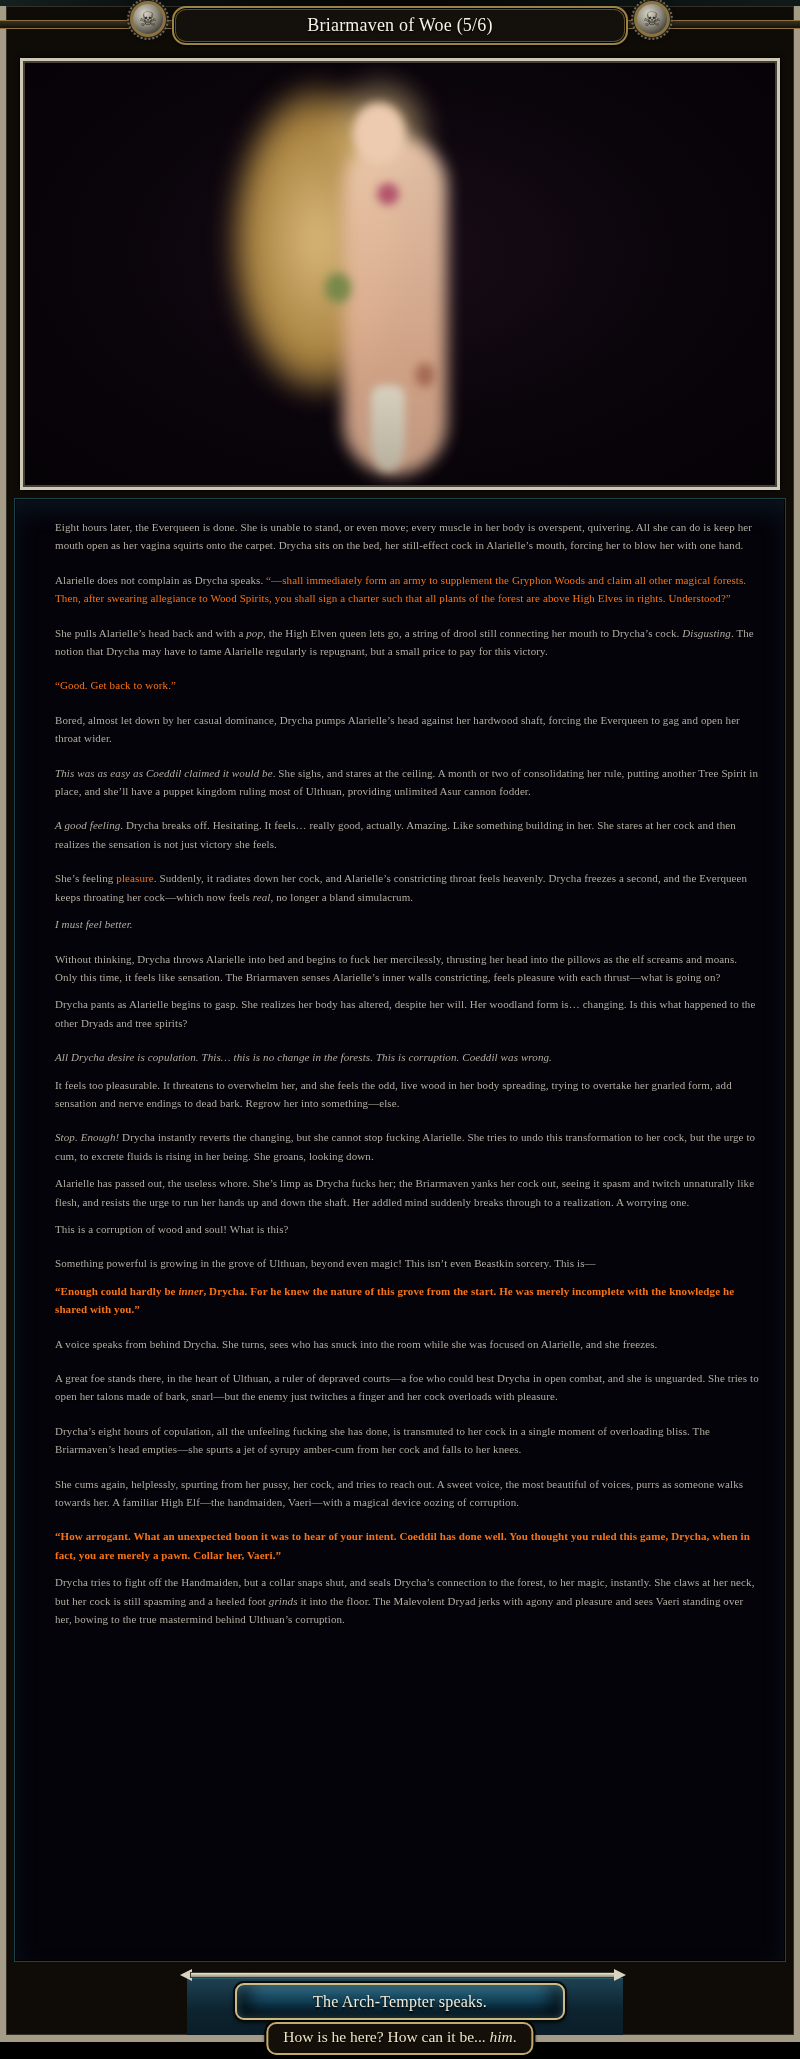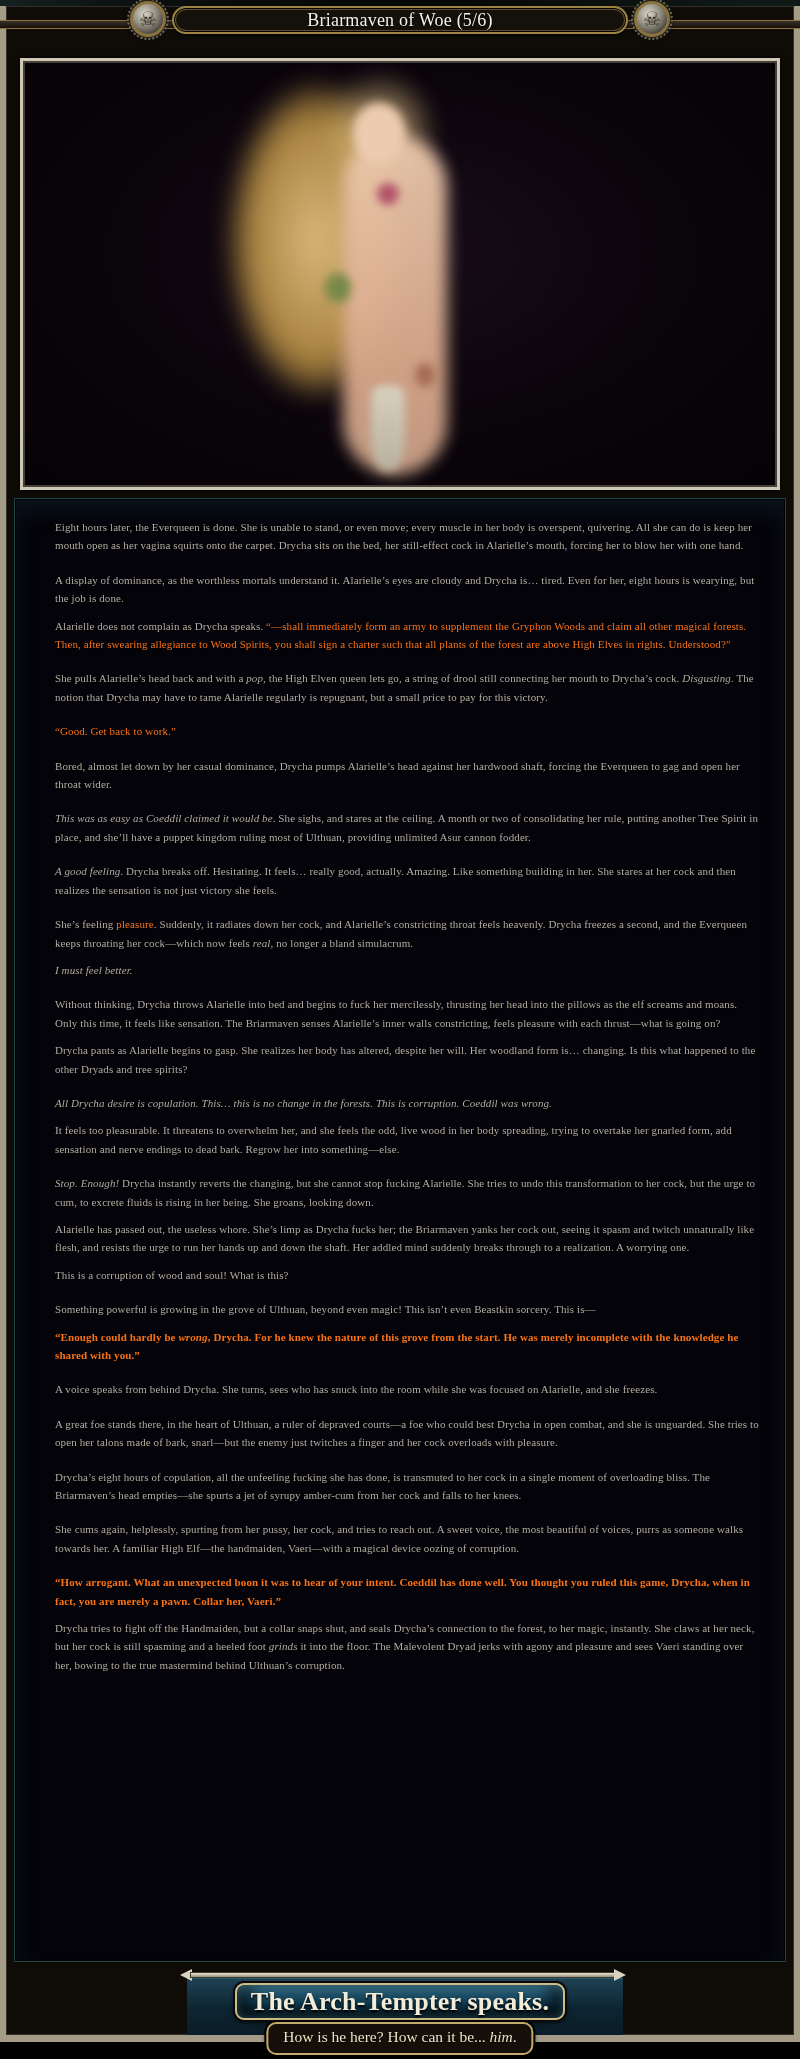--- a/index.html
+++ b/index.html
@@ -21,21 +21,21 @@
     box-shadow:inset 0 0 0 1px #33302a;
   }
   
   .header-strip {
     position:absolute; left:0; top:20px; width:800px; height:9px;
     background:linear-gradient(#3a3126,#16110a);
     border-top:1px solid #8a7340; border-bottom:1px solid #8a7340;
   }
   .title-plaque {
     position:absolute; left:50%; top:6px; transform:translateX(-50%);
-    width:456px; height:28px; background:#14100b;
+    width:456px; height:39px; background:#14100b;
     border:2px solid #9c8445; border-radius:14px;
     box-shadow:inset 0 0 0 1px #000, inset 0 0 0 2px #5f4f28, 0 1px 3px #000;
     display:flex; align-items:center; justify-content:center;
   }
   .title-plaque span {
     color:#f5f2e6; font-size:18px; text-shadow:0 1px 2px #000; letter-spacing:.2px;
   }
   .skull {
     position:absolute; top:1px; width:36px; height:36px; border-radius:50%;
     background:radial-gradient(circle at 38% 32%, #d8d4c8, #8e8a7c 45%, #46423a 78%, #201d16);
@@ -120,21 +120,21 @@
     position:absolute; left:50%; top:1983px; transform:translateX(-50%);
     width:330px; height:37px; border-radius:9px; cursor:pointer;
     border:2px solid #cdbb85;
     background:linear-gradient(180deg,#4694b6 0%, #1c5068 35%, #0d3246 62%, #0a2a3c 100%);
     box-shadow:inset 0 0 10px rgba(130,205,235,.35), inset 14px 0 16px rgba(0,0,0,.55),
                inset -14px 0 16px rgba(0,0,0,.55), inset 0 -5px 9px rgba(0,0,0,.6),
                0 0 0 2px #0a0a0a, 0 2px 5px #000;
     display:flex; align-items:center; justify-content:center;
   }
   .choice-button span {
-    color:#f2ecd8; font-size:26px; font-weight:bold; letter-spacing:.2px;
+    color:#f2ecd8; font-size:16px; font-weight:normal; letter-spacing:.2px;
     text-shadow:0 2px 2px #000;
   }
   .tooltip {
     position:absolute; left:50%; top:2022px; transform:translateX(-50%);
     padding:4px 15px 7px 15px; white-space:nowrap; z-index:5;
     background:#140f08; border:2px solid #c3a96b; border-radius:10px;
     box-shadow:0 0 0 2px #000, 0 2px 5px #000;
     color:#eee4c8; font-size:15.5px; text-shadow:0 1px 1px #000;
   }
 </style>
@@ -165,38 +165,37 @@
       <div class="fig fig-flower-a"></div>
       <div class="fig fig-flower-b"></div>
       <div class="fig fig-flower-c"></div>
       <div class="fig fig-cloth"></div>
     </div>
   </div>
 
   <div class="story-panel">
     <div class="story-text">
         <p class="gap"><span>Eight hours later, the Everqueen is done. She is unable to stand, or even move; every muscle in her body is overspent, quivering. All she can do is keep her mouth open as her vagina squirts onto the carpet. Drycha sits on the bed, her still-effect cock in Alarielle’s mouth, forcing her to blow her with one hand.</span></p>
-        <p><span>A display of dominance, as the worthless mortals understand it. Alarielle’s eyes are cloudy and Drycha is… tired. Even for her, eight hours is wearying, but the job is done.</span></p>
         <p class="gap"><span>Alarielle does not complain as Drycha speaks. </span><span class="seg-purple">“—shall immediately form an army to supplement the Gryphon Woods and claim all other magical forests. Then, after swearing allegiance to Wood Spirits, you shall sign a charter such that all plants of the forest are above High Elves in rights. Understood?”</span></p>
         <p class="gap"><span>She pulls Alarielle’s head back and with a </span><span class="seg-italic">pop</span><span>, the High Elven queen lets go, a string of drool still connecting her mouth to Drycha’s cock. </span><span class="seg-italic">Disgusting</span><span>. The notion that Drycha may have to tame Alarielle regularly is repugnant, but a small price to pay for this victory.</span></p>
         <p class="gap"><span class="seg-purple">“Good. Get back to work.”</span></p>
         <p class="gap"><span>Bored, almost let down by her casual dominance, Drycha pumps Alarielle’s head against her hardwood shaft, forcing the Everqueen to gag and open her throat wider.</span></p>
         <p class="gap"><span class="seg-italic">This was as easy as Coeddil claimed it would be</span><span>. She sighs, and stares at the ceiling. A month or two of consolidating her rule, putting another Tree Spirit in place, and she’ll have a puppet kingdom ruling most of Ulthuan, providing unlimited Asur cannon fodder.</span></p>
         <p class="gap"><span class="seg-italic">A good feeling</span><span>. Drycha breaks off. Hesitating. It feels… really good, actually. Amazing. Like something building in her. She stares at her cock and then realizes the sensation is not just victory she feels.</span></p>
         <p><span>She’s feeling </span><span class="seg-magenta">pleasure</span><span>. Suddenly, it radiates down her cock, and Alarielle’s constricting throat feels heavenly. Drycha freezes a second, and the Everqueen keeps throating her cock—which now feels </span><span class="seg-italic">real</span><span>, no longer a bland simulacrum.</span></p>
         <p class="gap"><span class="seg-italic">I must feel better.</span></p>
         <p><span>Without thinking, Drycha throws Alarielle into bed and begins to fuck her mercilessly, thrusting her head into the pillows as the elf screams and moans. Only this time, it feels like sensation. The Briarmaven senses Alarielle’s inner walls constricting, feels pleasure with each thrust—what is going on?</span></p>
         <p class="gap"><span>Drycha pants as Alarielle begins to gasp. She realizes her body has altered, despite her will. Her woodland form is… changing. Is this what happened to the other Dryads and tree spirits?</span></p>
         <p><span class="seg-italic">All Drycha desire is copulation. This… this is no change in the forests. This is corruption. Coeddil was wrong.</span></p>
         <p class="gap"><span>It feels too pleasurable. It threatens to overwhelm her, and she feels the odd, live wood in her body spreading, trying to overtake her gnarled form, add sensation and nerve endings to dead bark. Regrow her into something—else.</span></p>
         <p><span class="seg-italic">Stop. Enough!</span><span> Drycha instantly reverts the changing, but she cannot stop fucking Alarielle. She tries to undo this transformation to her cock, but the urge to cum, to excrete fluids is rising in her being. She groans, looking down.</span></p>
         <p><span>Alarielle has passed out, the useless whore. She’s limp as Drycha fucks her; the Briarmaven yanks her cock out, seeing it spasm and twitch unnaturally like flesh, and resists the urge to run her hands up and down the shaft. Her addled mind suddenly breaks through to a realization. A worrying one.</span></p>
         <p class="gap"><span>This is a corruption of wood and soul! What is this?</span></p>
         <p><span>Something powerful is growing in the grove of Ulthuan, beyond even magic! This isn’t even Beastkin sorcery. This is—</span></p>
-        <p class="gap"><span class="seg-magenta seg-bold">“Enough could hardly be </span><span class="seg-magenta seg-bold seg-italic">wrong</span><span class="seg-magenta seg-bold">, Drycha. For he knew the nature of this grove from the start. He was merely incomplete with the knowledge he shared with you.”</span></p>
+        <p class="gap"><span class="seg-magenta seg-bold">“Enough could hardly be </span><span class="seg-magenta seg-bold seg-italic">inner</span><span class="seg-magenta seg-bold">, Drycha. For he knew the nature of this grove from the start. He was merely incomplete with the knowledge he shared with you.”</span></p>
         <p class="gap"><span>A voice speaks from behind Drycha. She turns, sees who has snuck into the room while she was focused on Alarielle, and she freezes.</span></p>
         <p class="gap"><span>A great foe stands there, in the heart of Ulthuan, a ruler of depraved courts—a foe who could best Drycha in open combat, and she is unguarded. She tries to open her talons made of bark, snarl—but the enemy just twitches a finger and her cock overloads with pleasure.</span></p>
         <p class="gap"><span>Drycha’s eight hours of copulation, all the unfeeling fucking she has done, is transmuted to her cock in a single moment of overloading bliss. The Briarmaven’s head empties—she spurts a jet of syrupy amber-cum from her cock and falls to her knees.</span></p>
         <p class="gap"><span>She cums again, helplessly, spurting from her pussy, her cock, and tries to reach out. A sweet voice, the most beautiful of voices, purrs as someone walks towards her. A familiar High Elf—the handmaiden, Vaeri—with a magical device oozing of corruption.</span></p>
         <p><span class="seg-magenta seg-bold">“How arrogant. What an unexpected boon it was to hear of your intent. Coeddil has done well. You thought you ruled this game, Drycha, when in fact, you are merely a pawn. Collar her, Vaeri.”</span></p>
         <p><span>Drycha tries to fight off the Handmaiden, but a collar snaps shut, and seals Drycha’s connection to the forest, to her magic, instantly. She claws at her neck, but her cock is still spasming and a heeled foot </span><span class="seg-italic">grinds</span><span> it into the floor. The Malevolent Dryad jerks with agony and pleasure and sees Vaeri standing over her, bowing to the true mastermind behind Ulthuan’s corruption.</span></p>
       </div>
   </div>
 
   <div class="choice-panel"></div>

